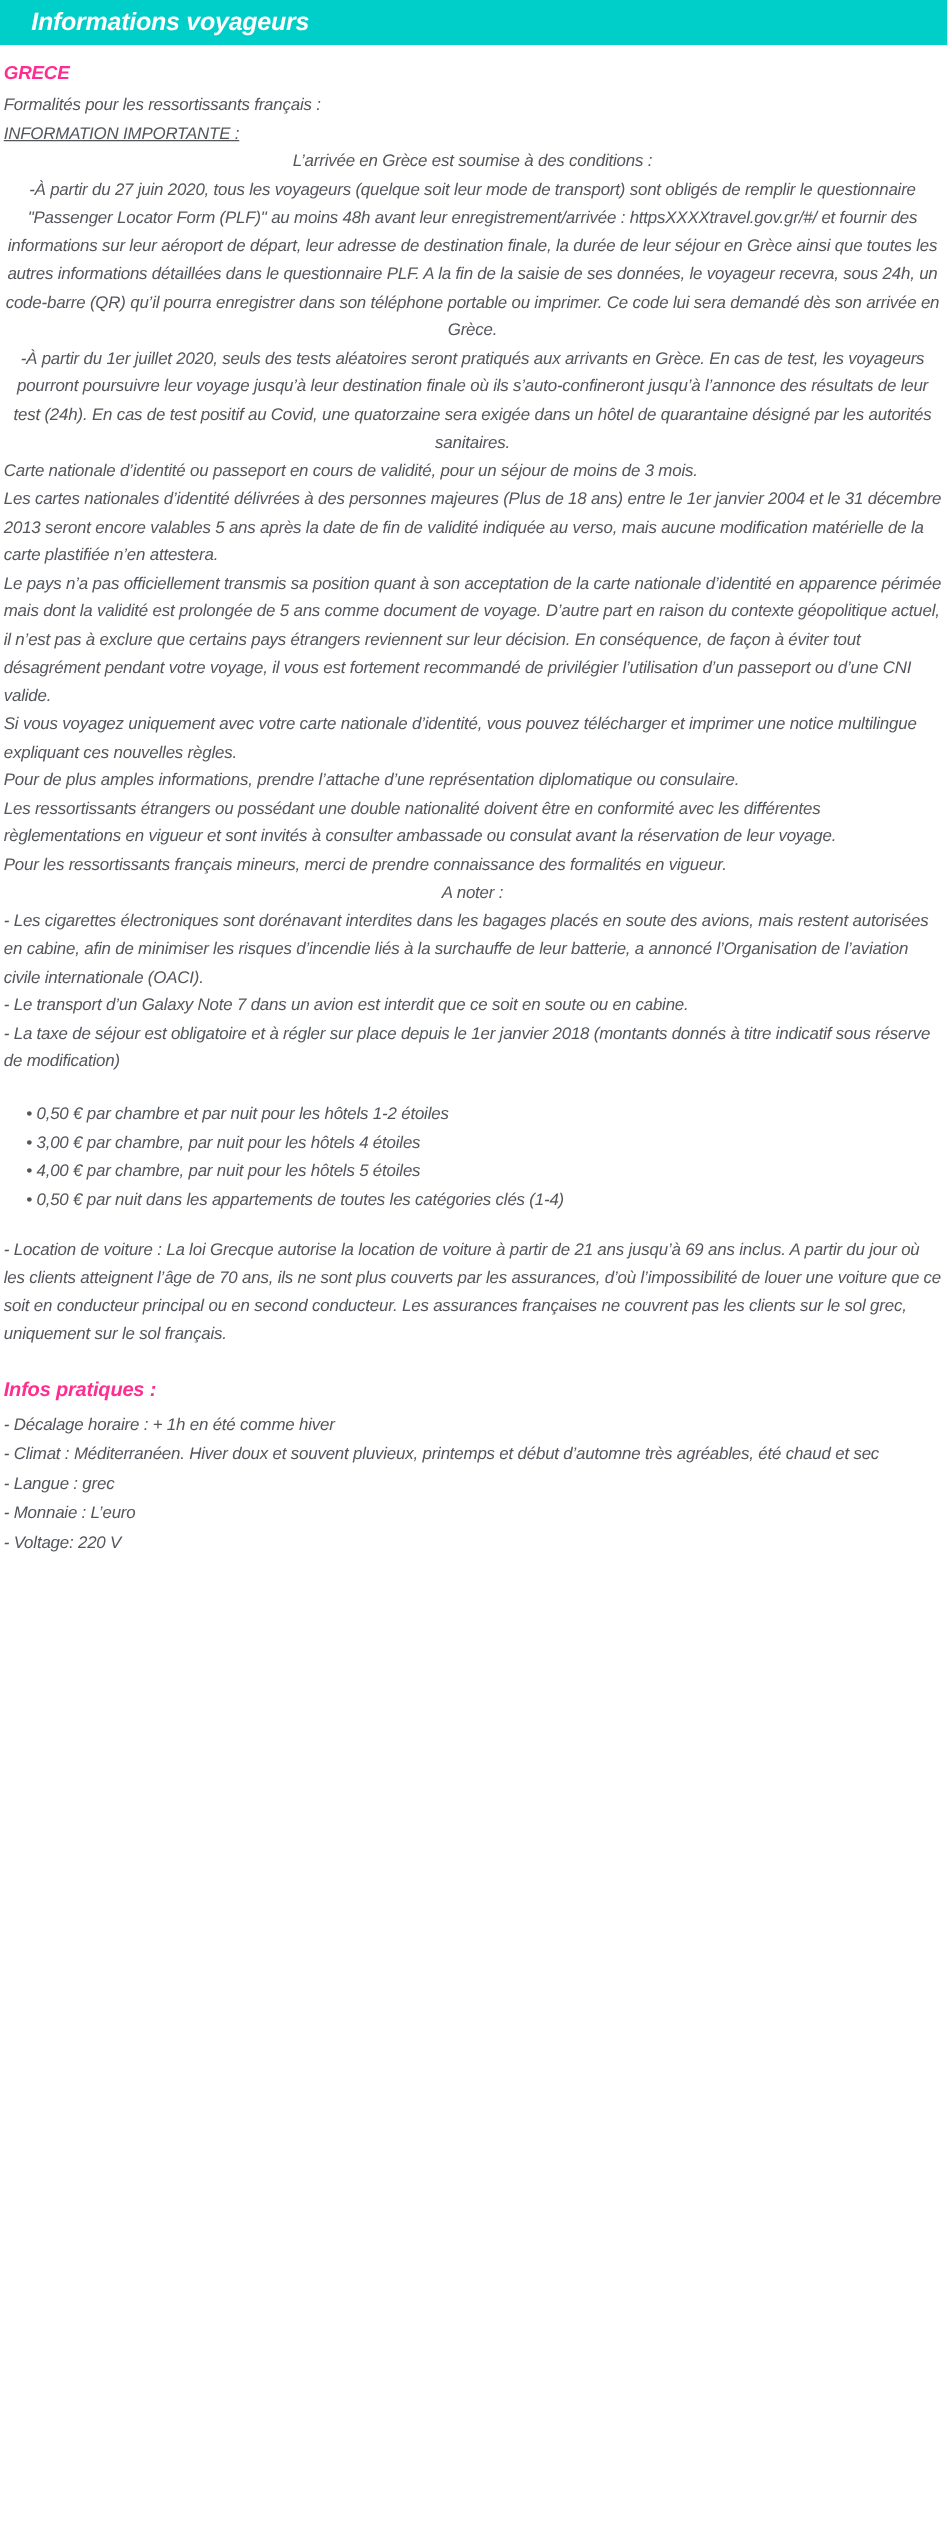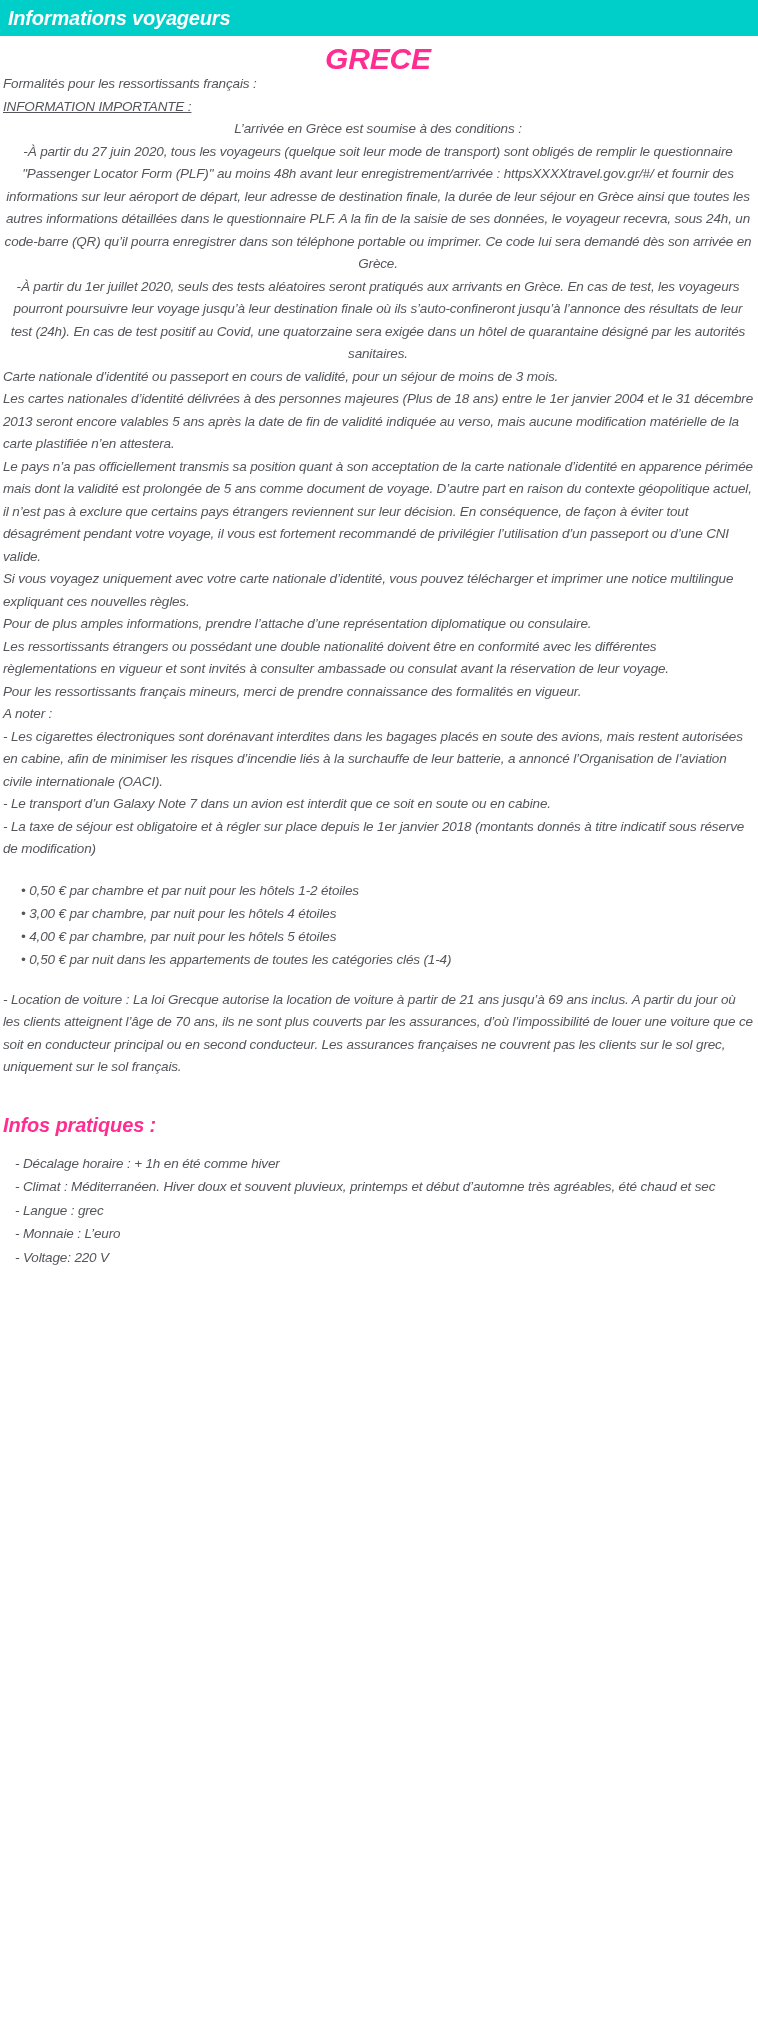--- a/index.html
+++ b/index.html
@@ -8,21 +8,21 @@
     font-family: "Liberation Sans", sans-serif;
     -webkit-font-smoothing: antialiased;
   }
   .header-bar {
     width: 758px;
     height: 36px;
     background: #00CEC9;
     display: flex;
     align-items: center;
     box-sizing: border-box;
-    padding-left: 8px;
+    padding-left: 25px;
   }
   .header-title {
     color: #ffffff;
     font-size: 20px;
     font-weight: bold;
     font-style: italic;
     letter-spacing: -0.2px;
   }
   .content {
     box-sizing: border-box;
@@ -32,40 +32,40 @@
     font-size: 13.5px;
     line-height: 22.5px;
     letter-spacing: -0.15px;
   }
   .country-heading, .practical-heading {
     color: #FF2D92;
     font-weight: bold;
     font-style: italic;
     margin: 0;
   }
-  .country-heading { font-size: 30px; line-height: 28px; margin-top: 9px; text-align: center; }
-  .practical-heading { font-size: 20px; line-height: 30px; margin-top: 31px; }
+  .country-heading { font-size: 15px; line-height: 28px; margin-top: 9px; }
+  .practical-heading { font-size: 16px; line-height: 30px; margin-top: 19px; }
   p.para { margin: 0; white-space: pre-line; }
   .mt18 { margin-top: 18px; }
   .mt54 { margin-top: 54px; text-decoration: underline; }
   .mt42 { margin-top: 42px; text-align: center; }
   .mt81 { margin-top: 81px; }
   .mt29 { margin-top: 29px; }
   .mt55 { margin-top: 55px; }
   .mt61 { margin-top: 61px; }
   .mt43 { margin-top: 43px; }
-  .mt97 { margin-top: 97px; }
+  .mt97 { margin-top: 97px; text-align: center; }
   .mt57 { margin-top: 57px; }
   .mt60 { margin-top: 60px; }
   .mt59 { margin-top: 59px; }
   .mt21 { margin-top: 21px; }
   .mt15 { margin-top: 15px; }
   .bullet-list { margin: 18px; }
   .bullet-line { line-height: 23px; }
-  .practical-list { margin: 12px; }
+  .practical-list { margin: 0; }
   .practical-line { line-height: 23.5px; }
 </style>
 </head>
 <body>
 
 <div class="header-bar">
   <span class="header-title">Informations voyageurs</span>
 </div>
 
 <div class="content">

